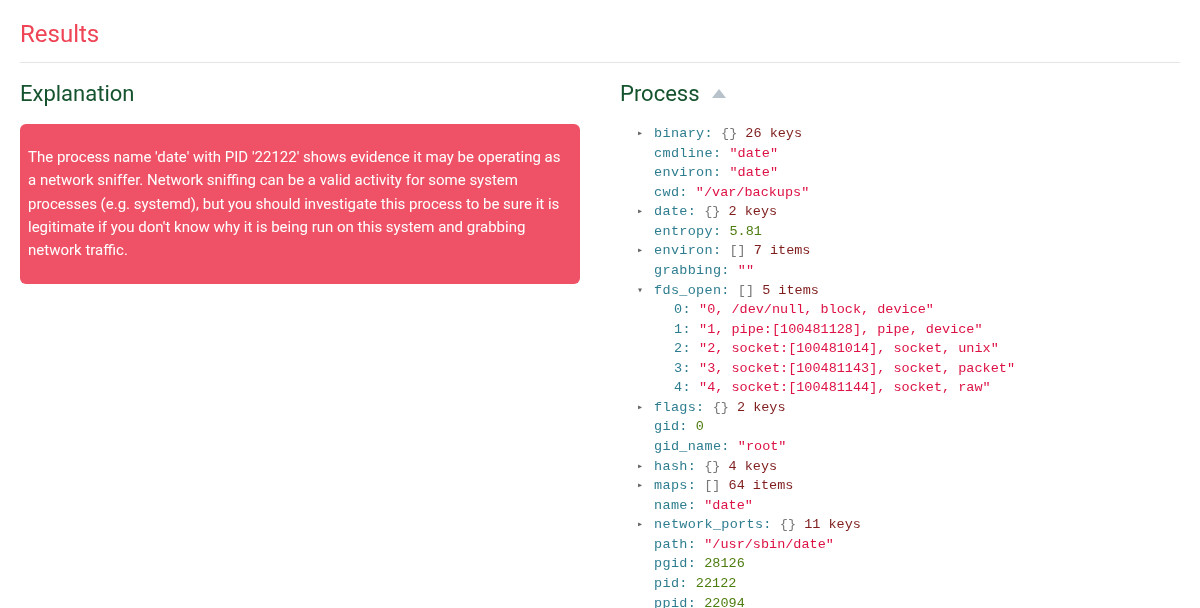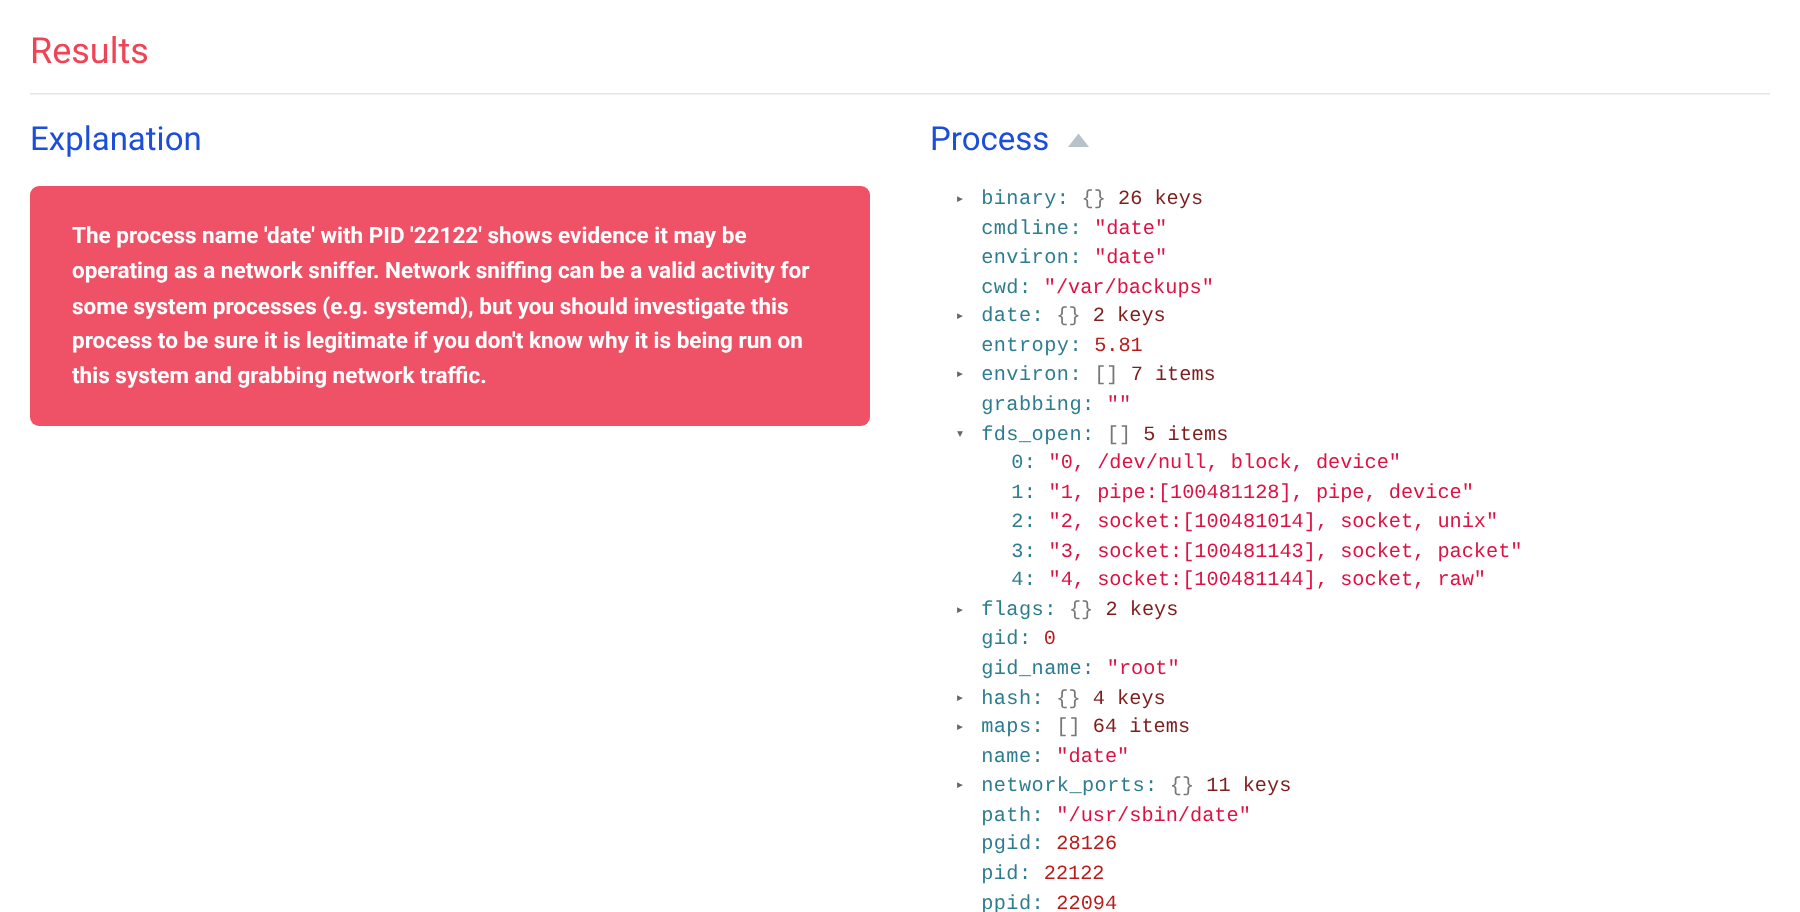--- a/index.html
+++ b/index.html
@@ -21,57 +21,57 @@
     border-top: 1px solid #e5e5e5;
     margin-bottom: 18px;
   }
   .cols {
     display: flex;
     gap: 40px;
   }
   .left { flex: 0 0 560px; }
   .right { flex: 1; }
   h2.section-title {
-    color: #1d4ed8;
+    color: #14532d;
     font-weight: 400;
     font-size: 22px;
     margin-bottom: 18px;
     display: flex;
     align-items: center;
     gap: 12px;
   }
   .caret-up {
     width: 0; height: 0;
     border-left: 7px solid transparent;
     border-right: 7px solid transparent;
     border-bottom: 9px solid #b7c2ca;
     display: inline-block;
   }
   .alert {
     background: #ef5266;
     color: #ffffff;
     border-radius: 6px;
-    padding: 22px 28px;
+    padding: 22px 8px;
     font-size: 15px;
     line-height: 1.55;
-    font-weight: 700;
+    font-weight: 400;
   }
   .tree {
     font-family: "SFMono-Regular", Consolas, "Liberation Mono", Menlo, monospace;
     font-size: 13.5px;
     line-height: 1.45;
     color: #333;
   }
   .tree .row { white-space: nowrap; }
   .tree .tw  { display: inline-block; width: 12px; text-align: center; color: #666; font-size: 10px; position: relative; top: -1px; }
   .tree .key { color: #2e7d8f; letter-spacing: 0.3px; }
   .tree .brace { color: #777; }
   .tree .meta  { color: #7f1d1d; }
   .tree .str   { color: #d14; } 
-  .tree .num   { color: #b91c1c; }
+  .tree .num   { color: #4d7c0f; }
   .tree .indent1 { padding-left: 14px; }
   .tree .indent2 { padding-left: 34px; }
 
 </style>
 </head>
 <body>
 
 <h1 class="page-title">Results</h1>
 <hr class="rule">
 

